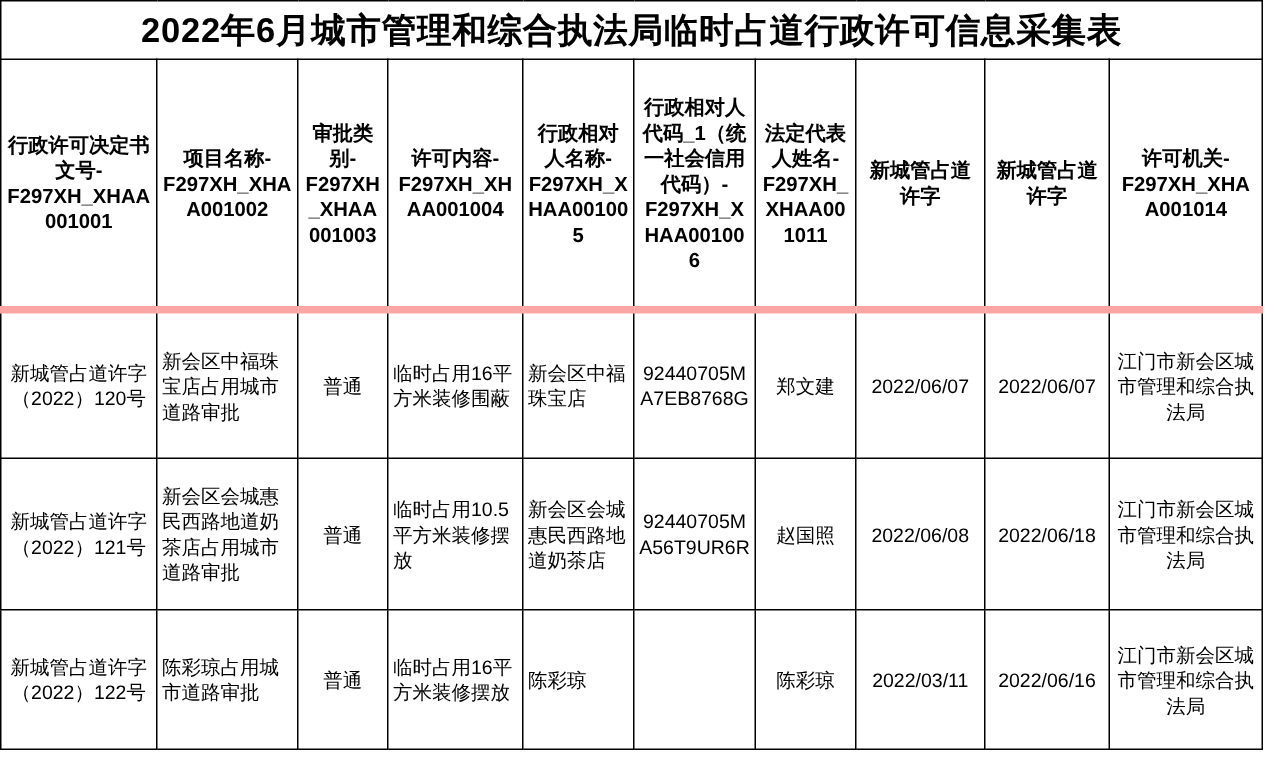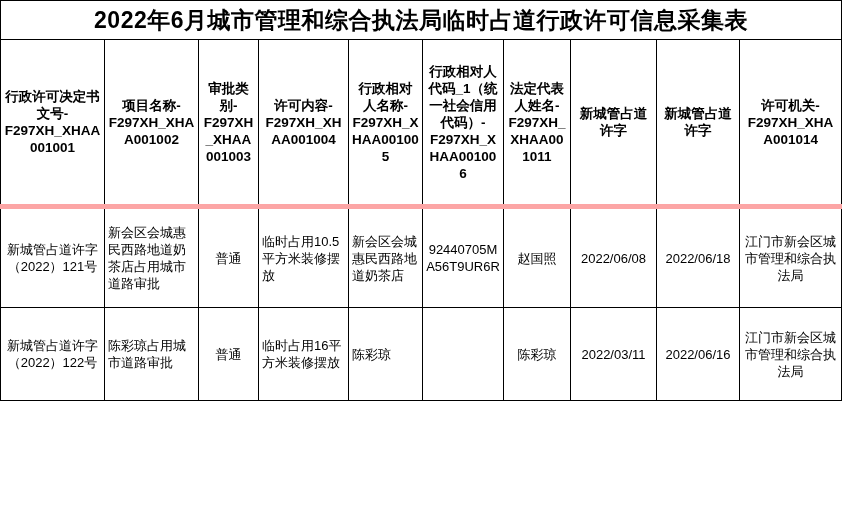--- a/index.html
+++ b/index.html
@@ -81,20 +81,32 @@
       <th>许可内容-F297XH_XHAA001004</th>
       <th>行政相对人名称-F297XH_XHAA001005</th>
       <th>行政相对人代码_1（统一社会信用代码）-F297XH_XHAA001006</th>
       <th>法定代表人姓名-F297XH_XHAA001011</th>
       <th>新城管占道许字</th>
       <th>新城管占道许字</th>
       <th>许可机关-F297XH_XHAA001014</th>
     </tr>
   </thead>
   <tbody>
+    <tr class="row-0">
+      <td class="ac">新城管占道许字（2022）120号</td>
+      <td class="al">新会区中福珠宝店占用城市道路审批</td>
+      <td class="ac">普通</td>
+      <td class="al">临时占用16平方米装修围蔽</td>
+      <td class="al">新会区中福珠宝店</td>
+      <td class="ac">92440705MA7EB8768G</td>
+      <td class="ac">郑文建</td>
+      <td class="ac">2022/06/07</td>
+      <td class="ac">2022/06/07</td>
+      <td class="ac">江门市新会区城市管理和综合执法局</td>
+    </tr>
     <tr class="row-1">
       <td class="ac">新城管占道许字（2022）121号</td>
       <td class="al">新会区会城惠民西路地道奶茶店占用城市道路审批</td>
       <td class="ac">普通</td>
       <td class="al">临时占用10.5平方米装修摆放</td>
       <td class="al">新会区会城惠民西路地道奶茶店</td>
       <td class="ac">92440705MA56T9UR6R</td>
       <td class="ac">赵国照</td>
       <td class="ac">2022/06/08</td>
       <td class="ac">2022/06/18</td>

